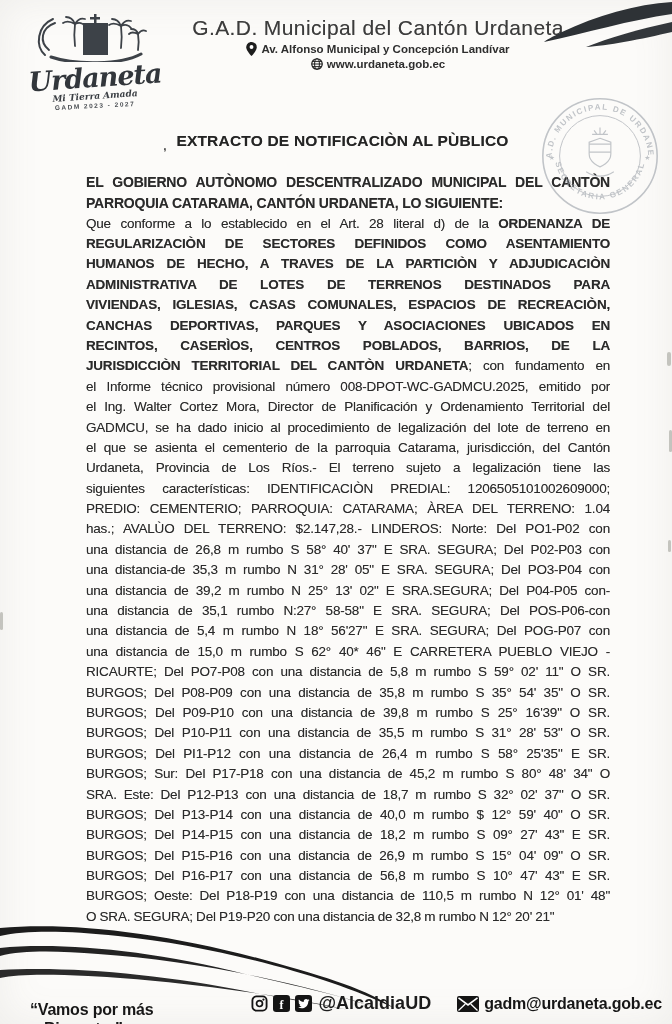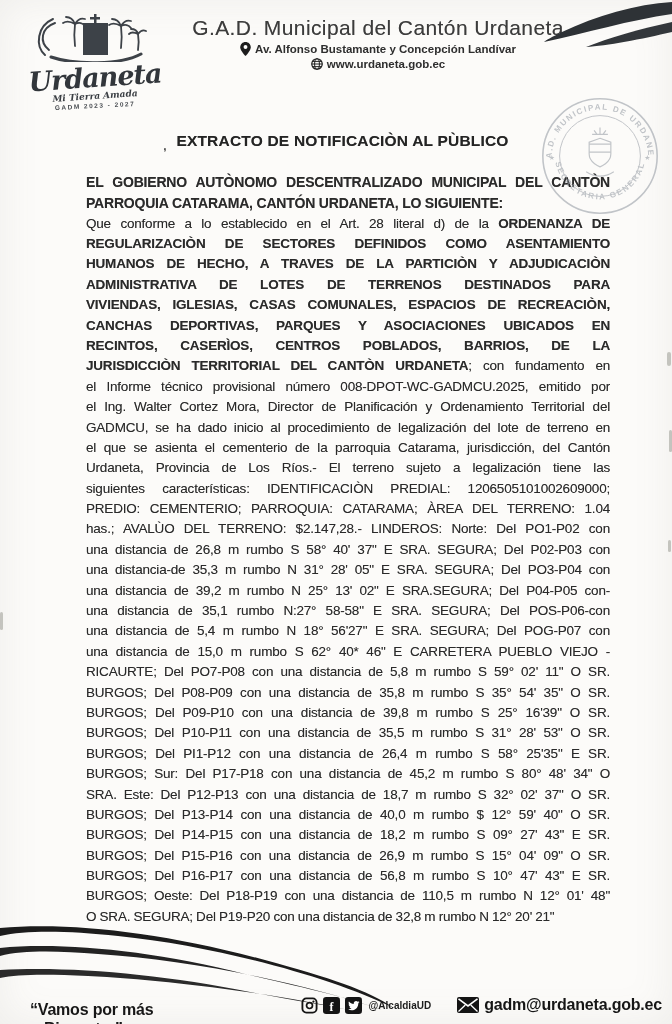--- a/index.html
+++ b/index.html
@@ -61,21 +61,21 @@
   .swoosh-bl{ position:absolute; left:0; bottom:10px; z-index:1; }
   .slogan{
     position:absolute; left:30px; bottom:-14px; z-index:2; color:#171717; font-weight:bold;
     font-size:16px; line-height:19px; letter-spacing:-.2px;
   }
   .slogan .l2{ padding-left:14px; }
   .social{
     position:absolute; right:10px; bottom:10px; z-index:2;
     display:flex; align-items:center; gap:5px;
   }
-  .social .handle{ font-size:10px; font-weight:bold; color:#1c1c1c; margin-left:2px; }
+  .social .handle{ font-size:18px; font-weight:bold; color:#1c1c1c; margin-left:2px; }
   .social .gap{ width:16px; }
   .social .email{ font-size:16px; font-weight:bold; color:#161616; letter-spacing:-.2px;}
   .speck{ position:absolute; background:#9b9b93; border-radius:2px; opacity:.55; z-index:0;}
 </style>
 </head>
 <body>
 
 <div class="page">
 
   <div class="speck" style="right:1px;top:352px;width:4px;height:14px;"></div>
@@ -111,21 +111,21 @@
       <div class="logo-period">GADM 2023 - 2027</div>
     </div>
 
     <div class="head-center">
       <div class="org-name">G.A.D. Municipal del Cantón Urdaneta</div>
       <div class="head-line">
         <svg width="11" height="14" viewBox="0 0 12 16">
           <path d="M6,0 C2.7,0 0,2.6 0,5.9 C0,10 6,16 6,16 C6,16 12,10 12,5.9 C12,2.6 9.3,0 6,0 Z" fill="#1d1d1d"></path>
           <circle cx="6" cy="5.7" r="2.2" fill="#fff"></circle>
         </svg>
-        <span>Av. Alfonso Bustamante y Concepción Landívar</span>
+        <span>Av. Alfonso Municipal y Concepción Landívar</span>
       </div>
       <div class="head-line">
         <svg width="12" height="12" viewBox="0 0 16 16">
           <circle cx="8" cy="8" r="7" fill="none" stroke="#1d1d1d" stroke-width="1.6"></circle>
           <ellipse cx="8" cy="8" rx="3.2" ry="7" fill="none" stroke="#1d1d1d" stroke-width="1.3"></ellipse>
           <path d="M1,8 H15 M2.2,4.5 H13.8 M2.2,11.5 H13.8" stroke="#1d1d1d" stroke-width="1.3" fill="none"></path>
         </svg>
         <span>www.urdaneta.gob.ec</span>
       </div>
     </div>

